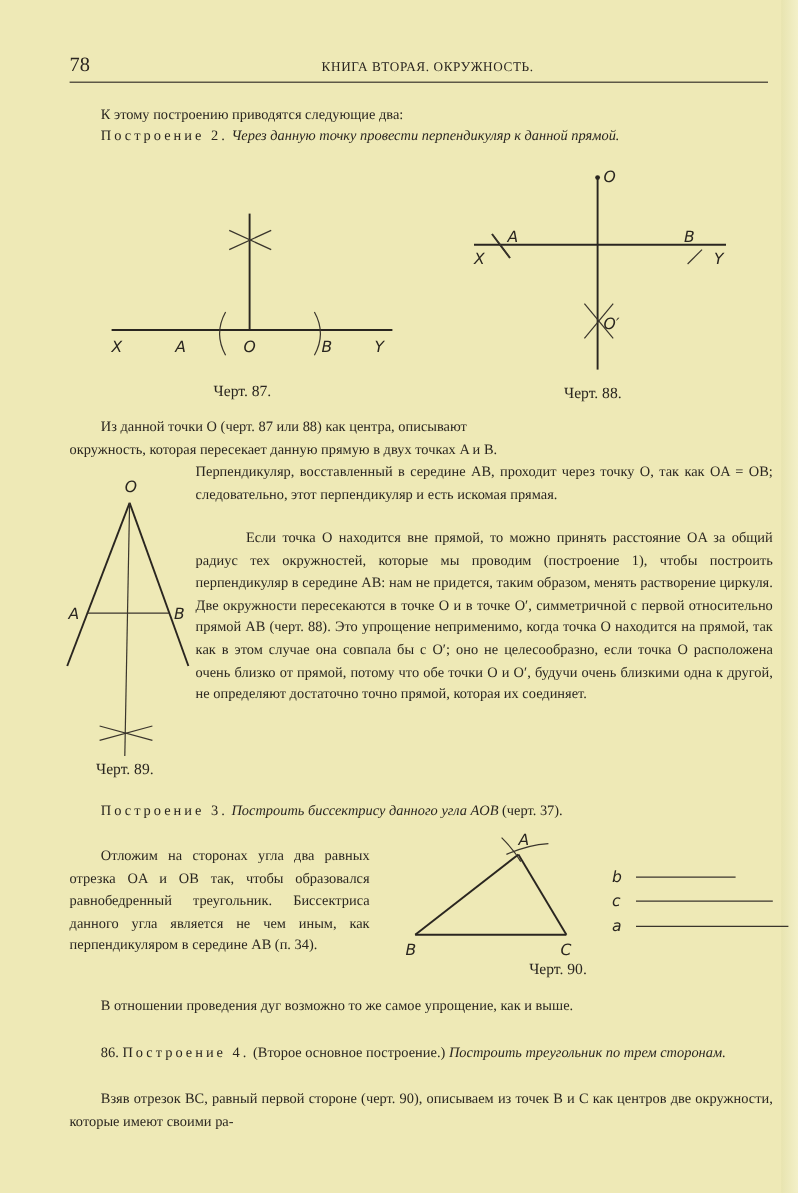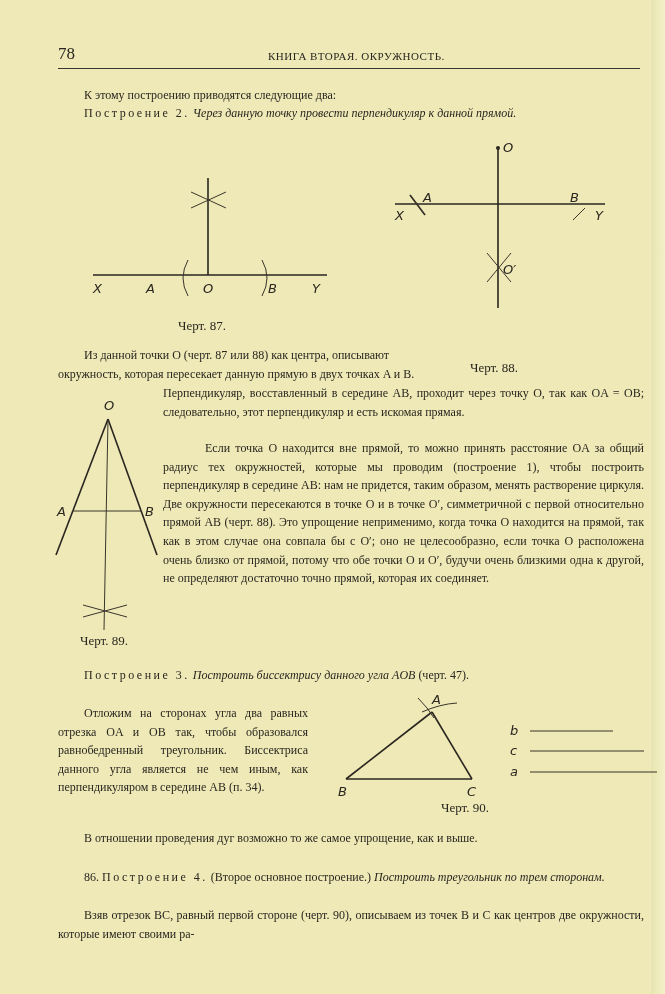--- a/index.html
+++ b/index.html
@@ -59,21 +59,21 @@
   <line class="lt" x1="92" y1="113" x2="116" y2="142"></line>
   <line class="lt" x1="92" y1="142" x2="116" y2="113"></line>
   <circle cx="103" cy="8" r="2" fill="#2a2620"></circle>
   <text x="108" y="12">O</text>
   <text x="28" y="62">A</text>
   <text x="175" y="62">B</text>
   <text x="0" y="80">X</text>
   <text x="200" y="80">Y</text>
   <text x="108" y="134">O′</text>
 </svg>
-<div class="cap" style="left:470px;top:320px;margin-top:40px;">Черт. 88.</div>
+<div class="cap" style="left:470px;top:320px;">Черт. 88.</div>
 
 <div class="p" style="left:84px;top:346px;width:560px;">Из данной точки O (черт. 87 или 88) как центра, описывают</div>
 <div class="p" style="left:58px;top:365px;width:586px;">окружность, которая пересекает данную прямую в двух точках A и B.</div>
 <div class="p" style="left:163px;top:384px;width:481px;">Перпендикуляр, восставленный в середине AB, проходит через точку O, так как OA = OB; следовательно, этот перпендикуляр и есть искомая прямая.</div>
 
 <svg style="left:40px;top:395px;" width="140" height="240">
   <line class="ln" x1="68" y1="24" x2="16" y2="160"></line>
   <line class="ln" x1="68" y1="24" x2="117" y2="160"></line>
   <line class="lt" x1="68" y1="24" x2="64" y2="235"></line>
   <line class="lt" x1="33" y1="116" x2="101" y2="116"></line>
@@ -83,21 +83,21 @@
   <text x="17" y="121">A</text>
   <text x="105" y="121">B</text>
 </svg>
 <div class="cap" style="left:80px;top:633px;">Черт. 89.</div>
 
 <div class="p" style="left:163px;top:439px;width:481px;text-indent:42px;">Если точка O находится вне прямой, то можно принять расстояние OA за общий радиус тех окружностей, которые мы проводим (построение 1), чтобы построить перпендикуляр в середине AB: нам не придется, таким образом, менять растворение циркуля. Две окружности пересекаются в точке O и в точке O′, симметричной с первой относительно прямой AB (черт. 88). Это упрощение неприменимо, когда точка O находится на прямой, так как в этом случае она совпала бы с O′; оно не целесообразно, если точка O расположена очень близко от прямой, потому что обе точки O и O′, будучи очень близкими одна к другой, не определяют достаточно точно прямой, которая их соединяет.</div>
 
 <div class="p" style="left:58px;top:666px;width:586px;text-indent:26px;">
   <span class="sp">Построение 3.</span>
   <span class="it">Построить биссектрису данного угла AOB</span>
-  <span>(черт. 47).</span>
+  <span>(черт. 37).</span>
 </div>
 
 <div class="p" style="left:58px;top:704px;width:250px;text-indent:26px;">Отложим на сторонах угла два равных отрезка OA и OB так, чтобы образовался равнобедренный треугольник. Биссектриса данного угла является не чем иным, как перпендикуляром в середине AB (п. 34).</div>
 
 <svg style="left:330px;top:690px;" width="330" height="120">
   <line class="ln" x1="16" y1="89" x2="142" y2="89"></line>
   <line class="ln" x1="16" y1="89" x2="102" y2="22"></line>
   <line class="ln" x1="102" y1="22" x2="142" y2="89"></line>
   <path class="lt" d="M88 8 Q98 18 104 28"></path>
   <path class="lt" d="M92 22 Q110 14 127 13"></path>

